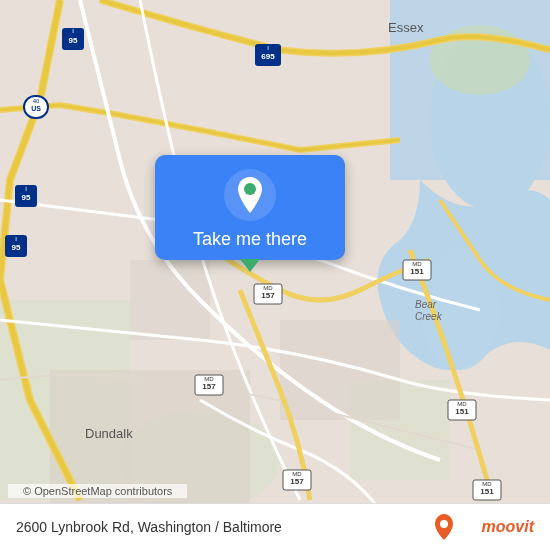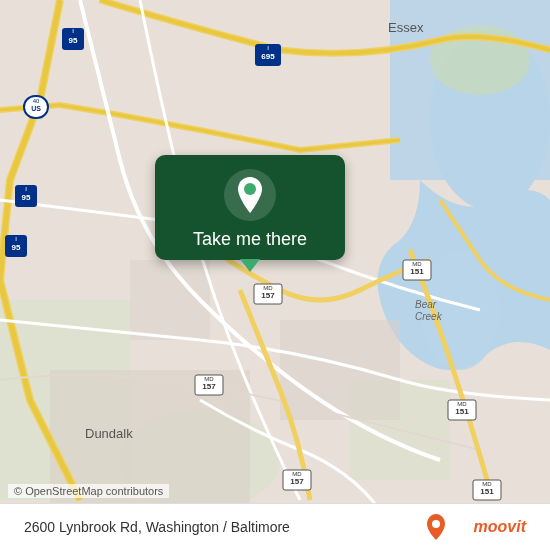--- a/index.html
+++ b/index.html
@@ -36,21 +36,21 @@
       height: 100%;
     }
 
     
     #bottom-bar {
       position: absolute;
       bottom: 0;
       left: 0;
       width: 100%;
       background: white;
-      padding: 10px 24px;
+      padding: 10px 16px;
       display: flex;
       align-items: center;
       justify-content: space-between;
       border-top: 1px solid #ddd;
       z-index: 10;
     }
 
     #bottom-address {
       font-size: 14px;
       color: #333;
@@ -72,31 +72,31 @@
     }
 
     
     #attribution {
       position: absolute;
       bottom: 52px;
       left: 8px;
       font-size: 11px;
       color: #555;
       background: rgba(255,255,255,0.7);
-      padding: 1px 6px;
+      padding: 1px 15px;
       z-index: 10;
     }
 
     
     #popup-card {
       position: absolute;
       top: 155px;
       left: 155px;
       width: 190px;
-      background: #14532d;
+      background: #3b82f6;
       border-radius: 10px;
       z-index: 20;
       display: flex;
       flex-direction: column;
       align-items: center;
       padding: 14px 14px 10px;
       box-shadow: 0 4px 12px rgba(0,0,0,0.3);
     }
 
     #popup-icon {

